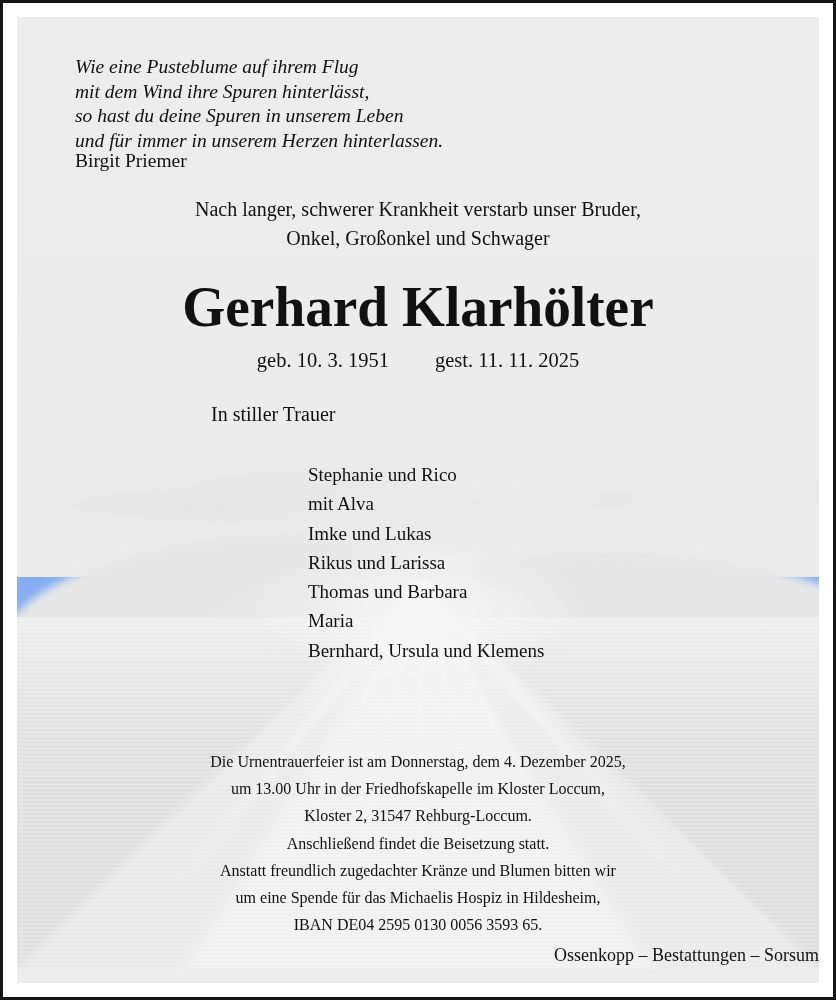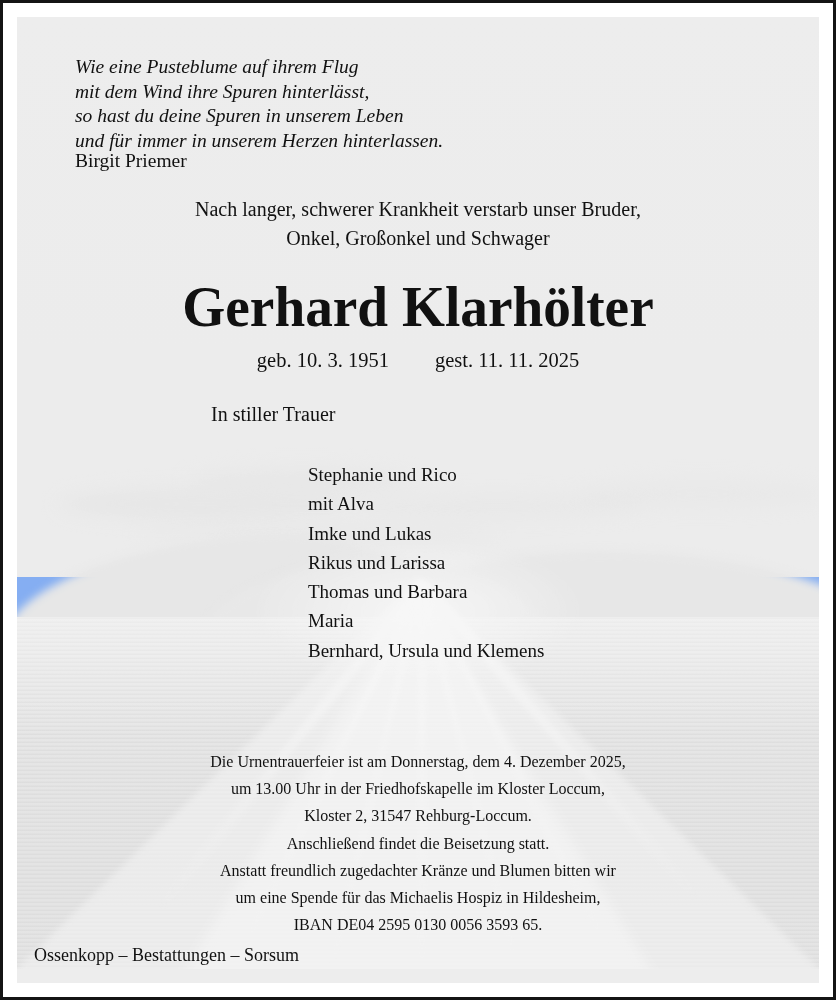--- a/index.html
+++ b/index.html
@@ -257,21 +257,21 @@
     font-size: 16px;
     line-height: 27.2px;
     white-space: pre-line;
   }
 
   .undertaker {
     position: absolute;
     left: 0;
     right: 0;
     top: 926px;
-    text-align: left;
+    text-align: right;
     font-size: 18px;
     line-height: 24px;
     padding-left: 17px;
   }
 </style>
 </head>
 <body>
 
 <div id="page">
   <div id="card">

